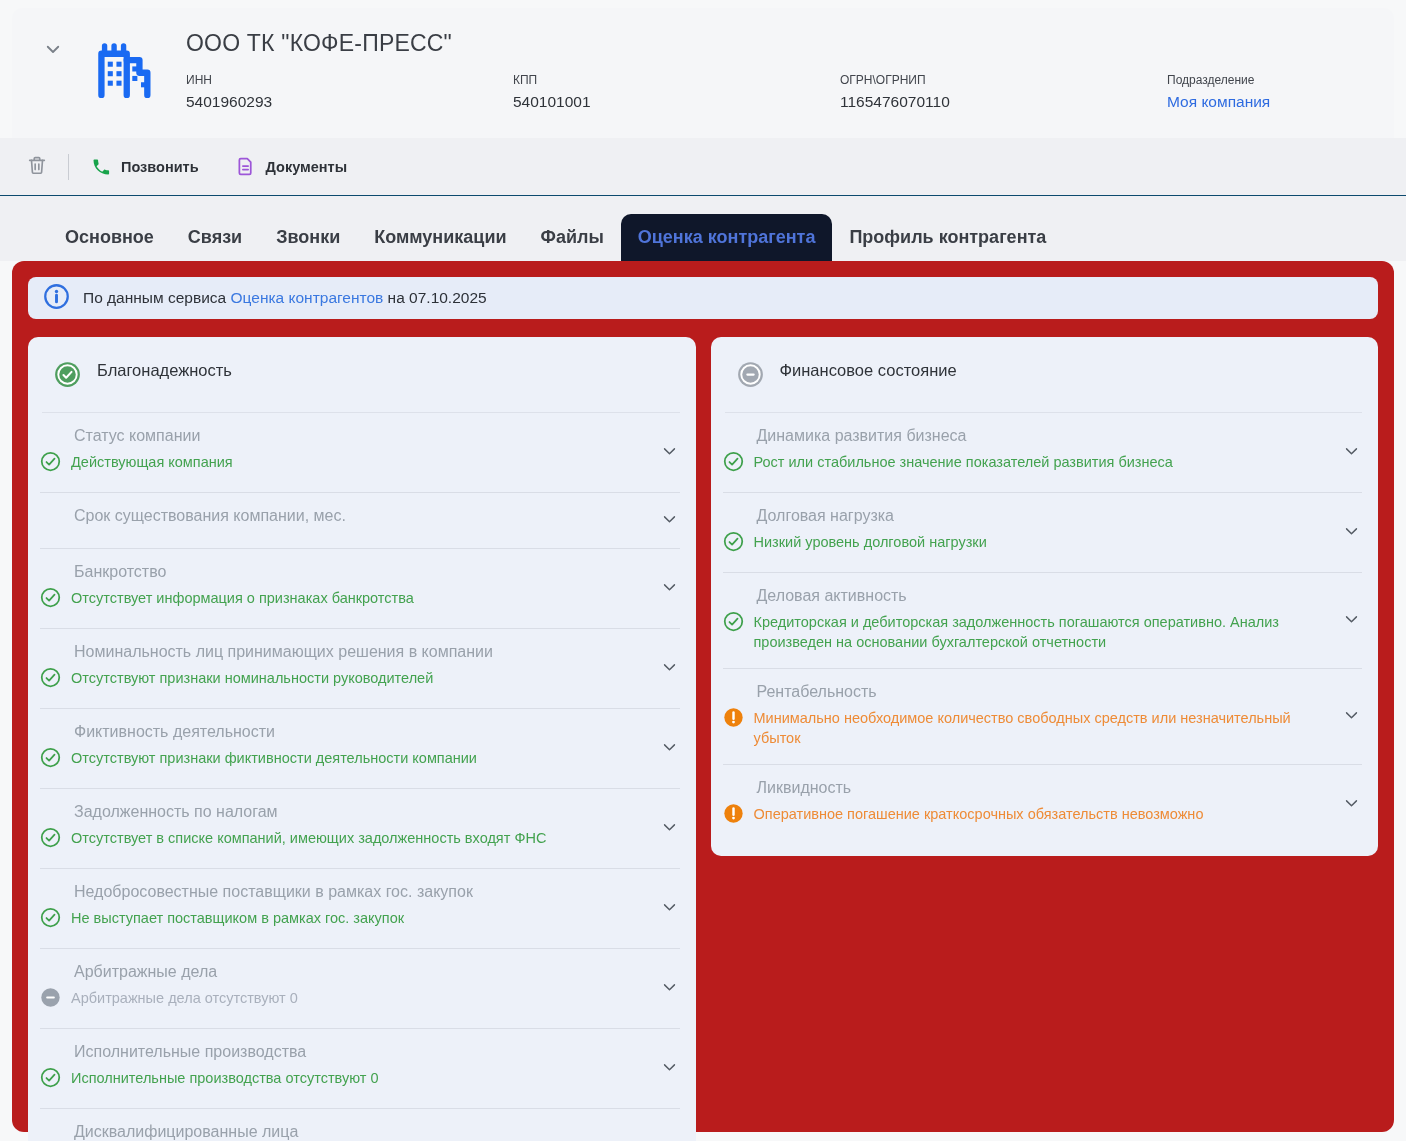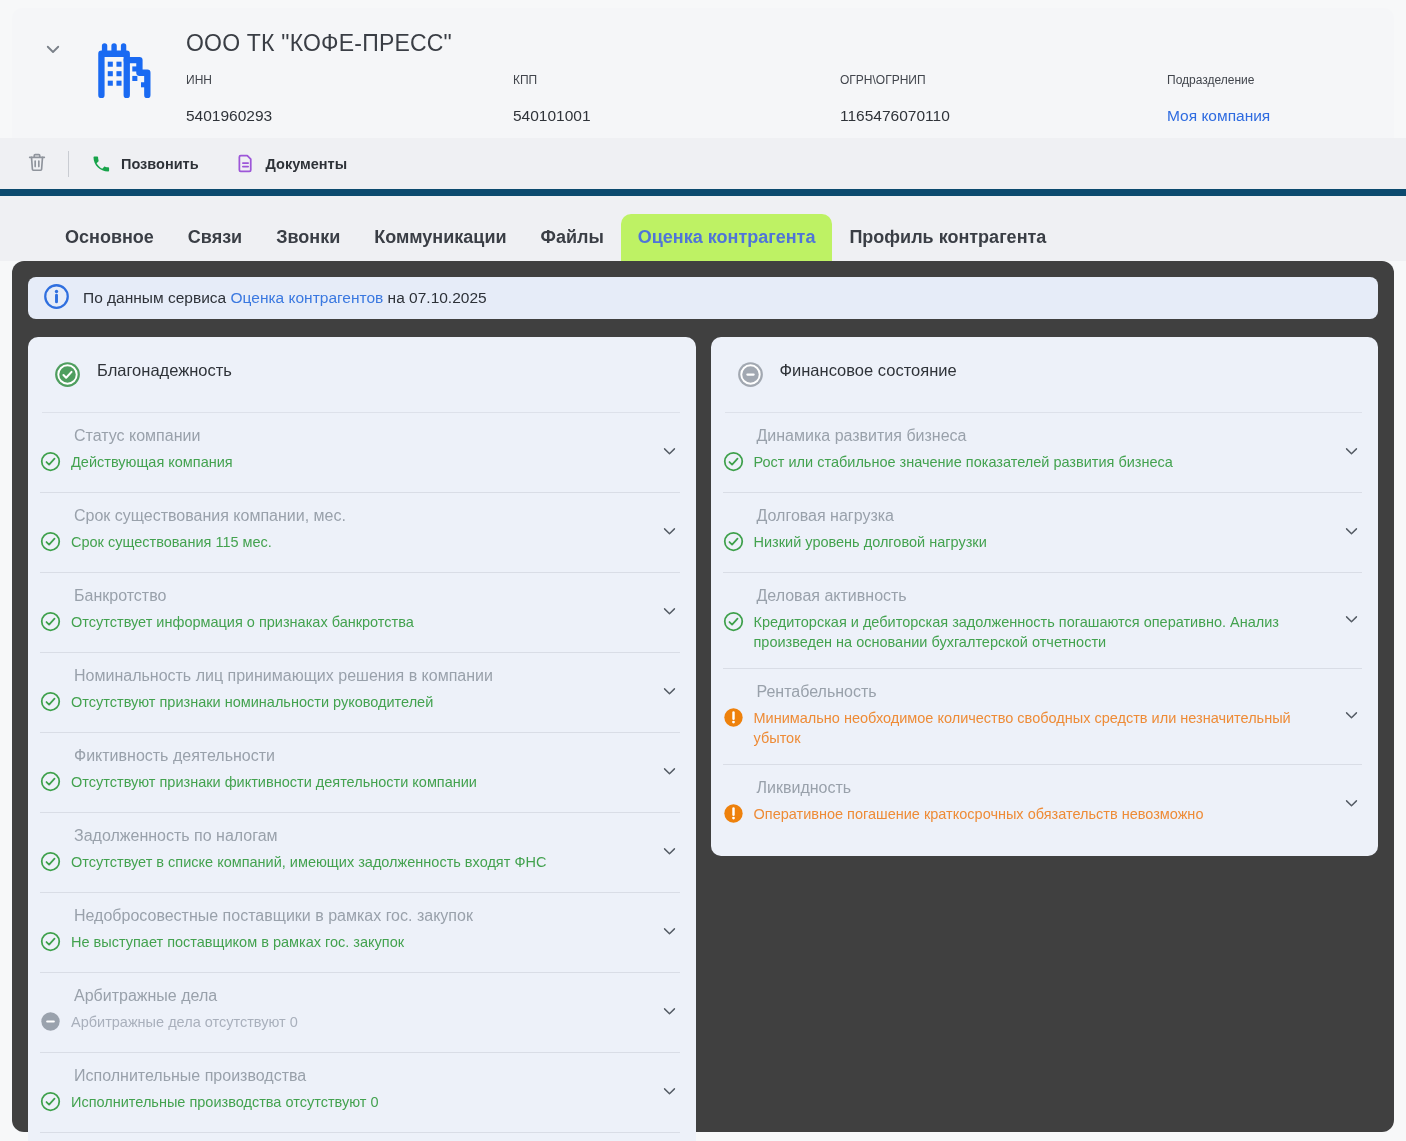--- a/index.html
+++ b/index.html
@@ -17,46 +17,46 @@
     height:130px;
     display:flex;
     padding:22px 30px 0 32px;
   }
   .collapse-btn { margin-top:10px; cursor:pointer; flex:0 0 auto; }
   .company-logo { margin:0 26px 0 22px; flex:0 0 auto; }
   .header-main { flex:1; }
   .company-title { font-size:23px; color:#3a3e45; letter-spacing:.2px; }
   .fields { display:flex; margin-top:16px; }
   .field { width:327px; }
-  .field-label { font-size:12px; color:#41454c; margin-bottom:20px; }
+  .field-label { font-size:12px; color:#41454c; margin-bottom:6px; }
   .field-value { font-size:15.5px; color:#2f3339; }
   .field-value.link { color:#2e6be0; cursor:pointer; }
   
   .toolbar-strip { background:#eff0f3; }
   .toolbar {
     height:58px; display:flex; align-items:center;
-    padding-left:26px; border-bottom:7px solid #0c4a6e;text-align:center;
+    padding-left:26px; border-bottom:1px solid #0c4a6e;text-align:center;
   }
   .tool-btn { display:flex; align-items:center; gap:10px; cursor:pointer; }
   .tool-btn .tool-label { font-size:14.5px; font-weight:bold; color:#2e3238; }
   .v-divider { width:1px; height:26px; background:#c9ccd2; margin:0 22px 0 20px; }
   .tool-gap { width:36px; }
   
   .tabs-bar { display:flex; align-items:flex-end; padding:18px 0 0 48px; height:65px; }
   .tab {
     height:47px; line-height:47px; padding:0 17px;
     font-size:18px; font-weight:bold; color:#3a3e45;
     cursor:pointer; white-space:nowrap;
   }
   .tab.active {
-    background:#bef264; border-radius:10px 10px 0 0; color:#4f74d9;
+    background:#0f172a; border-radius:10px 10px 0 0; color:#4f74d9;
   }
   
   .content {
-    background:#404040; margin:0 12px 8px 12px;
+    background:#b91c1c; margin:0 12px 8px 12px;
     border-radius:12px; height:871px;
     padding:16px 16px 0 16px;
   }
   .info-banner {
     background:#e6ecf8; border-radius:8px; height:42px;
     display:flex; align-items:center; gap:13px; padding:0 15px;
   }
   .banner-text { font-size:15.5px; color:#2d3138; }
   .banner-text .banner-link { color:#3a78e0; cursor:pointer; }
   
@@ -196,27 +196,20 @@
                 <path d="M7.4 12.6l3 3 6.2-6.8" stroke="#3ea04b" stroke-width="2" stroke-linecap="round" stroke-linejoin="round"></path>
               </svg></span>
             <span class="item-value val-good">Действующая компания</span>
           </div>
           <span class="item-chevron"><svg width="17" height="17" viewBox="0 0 24 24" fill="none" stroke="#565d66" stroke-width="2" stroke-linecap="round" stroke-linejoin="round">
               <path d="M5 9l7 7 7-7"></path>
             </svg></span>
         </div>
         <div class="item">
           <div class="item-label">Срок существования компании, мес.</div>
-          <div class="item-row">
-            <span class="st-icon"><svg width="21" height="21" viewBox="0 0 24 24" fill="none">
-                <circle cx="12" cy="12" r="10" stroke="#3ea04b" stroke-width="2"></circle>
-                <path d="M7.4 12.6l3 3 6.2-6.8" stroke="#3ea04b" stroke-width="2" stroke-linecap="round" stroke-linejoin="round"></path>
-              </svg></span>
-            <span class="item-value val-good">Срок существования 115 мес.</span>
-          </div>
           <span class="item-chevron"><svg width="17" height="17" viewBox="0 0 24 24" fill="none" stroke="#565d66" stroke-width="2" stroke-linecap="round" stroke-linejoin="round">
               <path d="M5 9l7 7 7-7"></path>
             </svg></span>
         </div>
         <div class="item">
           <div class="item-label">Банкротство</div>
           <div class="item-row">
             <span class="st-icon"><svg width="21" height="21" viewBox="0 0 24 24" fill="none">
                 <circle cx="12" cy="12" r="10" stroke="#3ea04b" stroke-width="2"></circle>
                 <path d="M7.4 12.6l3 3 6.2-6.8" stroke="#3ea04b" stroke-width="2" stroke-linecap="round" stroke-linejoin="round"></path>

